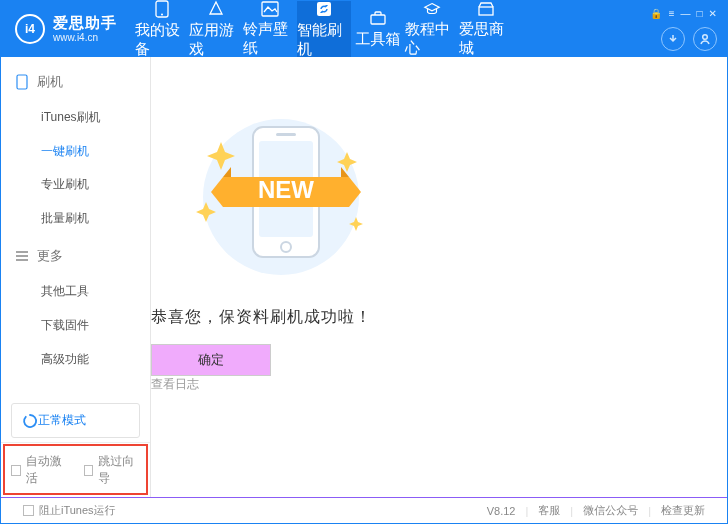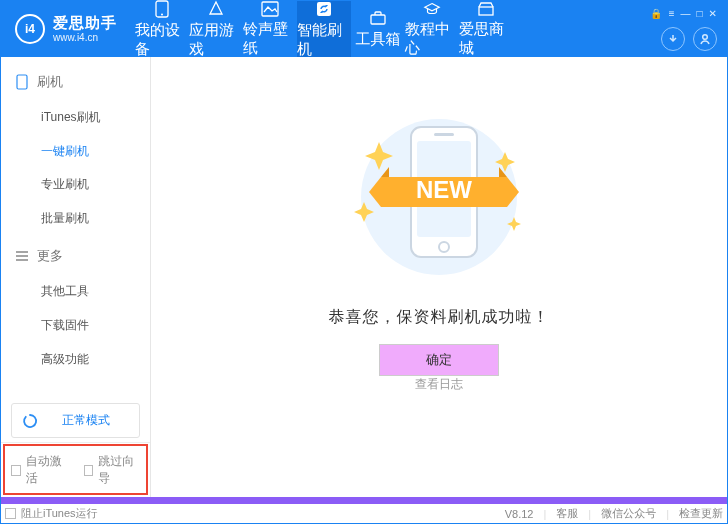--- a/index.html
+++ b/index.html
@@ -22,38 +22,38 @@
   .title-col { display: flex; flex-direction: column; align-items: flex-end; gap: 2px; }
 
   .body { flex: 1; display: flex; min-height: 0; }
   .sidebar { width: 150px; border-right: 1px solid #e6e6e6; display: flex; flex-direction: column; padding-top: 10px; }
   .sb-section-title { display: flex; align-items: center; gap: 8px; padding: 6px 14px; color: #737373; font-size: 13px; }
   .sb-section-title .gicon { color: #2c8ef4; width: 14px; display: flex; justify-content: center; }
   .sb-items { padding: 4px 0 6px 0; }
   .sb-item { padding: 6px 0 6px 40px; font-size: 12px; color: #555; cursor: pointer; line-height: 1.8; }
   .sb-item.active { color: #1a82f2; }
   .sb-spacer { flex: 1; }
-  .sb-status, .sb-device { margin: 4px 10px; border: 1px solid #e2e2e2; border-radius: 3px; padding: 8px 10px; display: flex; align-items: center; gap: 24px; }
+  .sb-status, .sb-device { margin: 4px 10px; border: 1px solid #e2e2e2; border-radius: 3px; padding: 8px 10px; display: flex; align-items: center; gap: 0; }
   .sb-status { color: #1a82f2; font-size: 12px; }
   .sb-device { flex-direction: row; }
   .sb-device .dev-left { display: flex; flex-direction: column; gap: 4px; }
   .sb-device .dev-name { font-weight: bold; font-size: 12px; color: #333; }
   .badge { display: inline-block; background: #3a97f5; color: #fff; border-radius: 8px; padding: 1px 8px; font-size: 10px; }
   .sb-checks { border-top: 1px solid #eee; padding: 10px 10px; display: flex; gap: 16px; color: #888; }
   .sb-checks.highlight { outline: 2px solid #e43; outline-offset: -4px; }
   .chk { display: flex; align-items: center; gap: 5px; cursor: pointer; }
   .chk-box { width: 11px; height: 11px; border: 1px solid #bbb; background: #fff; }
 
-  .main { flex: 1; display: flex; flex-direction: column; align-items: center; justify-content: flex-start; padding-top: 40px; overflow: hidden; }
+  .main { flex: 1; display: flex; flex-direction: column; align-items: flex-start; justify-content: flex-start; padding-top: 40px; overflow: hidden; }
   .illus { width: 260px; height: 190px; display: flex; align-items: center; justify-content: center; position: relative; }
   .success-msg { font-size: 16px; color: #333; margin-top: 20px; letter-spacing: 1px; }
   .ok-btn { margin-top: 16px; width: 120px; height: 32px; border: 1px solid #ccc; background: #f0abfc; color: #333; cursor: pointer; font-size: 13px; }
   .log-link { color: #999; font-size: 12px; cursor: pointer; }
 
-  .statusbar { height: 26px; border-top: 7px solid #8b5cf6; display: flex; align-items: center; padding: 0 4px; color: #888; font-size: 11px; gap: 6px; }
+  .statusbar { height: 26px; border-top: 1px solid #8b5cf6; display: flex; align-items: center; padding: 0 22px; color: #888; font-size: 11px; gap: 6px; }
   .statusbar .right { margin-left: auto; display: flex; align-items: center; gap: 10px; }
   .sep { color: #ddd; }
 
   svg { display: block; }
 </style>
 </head>
 <body>
 
 <div class="window">
 

